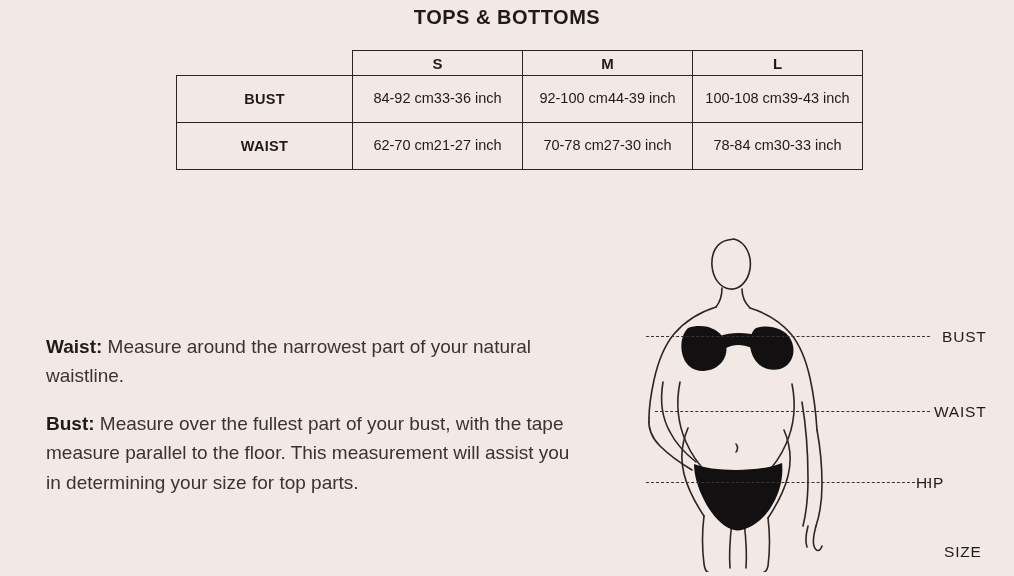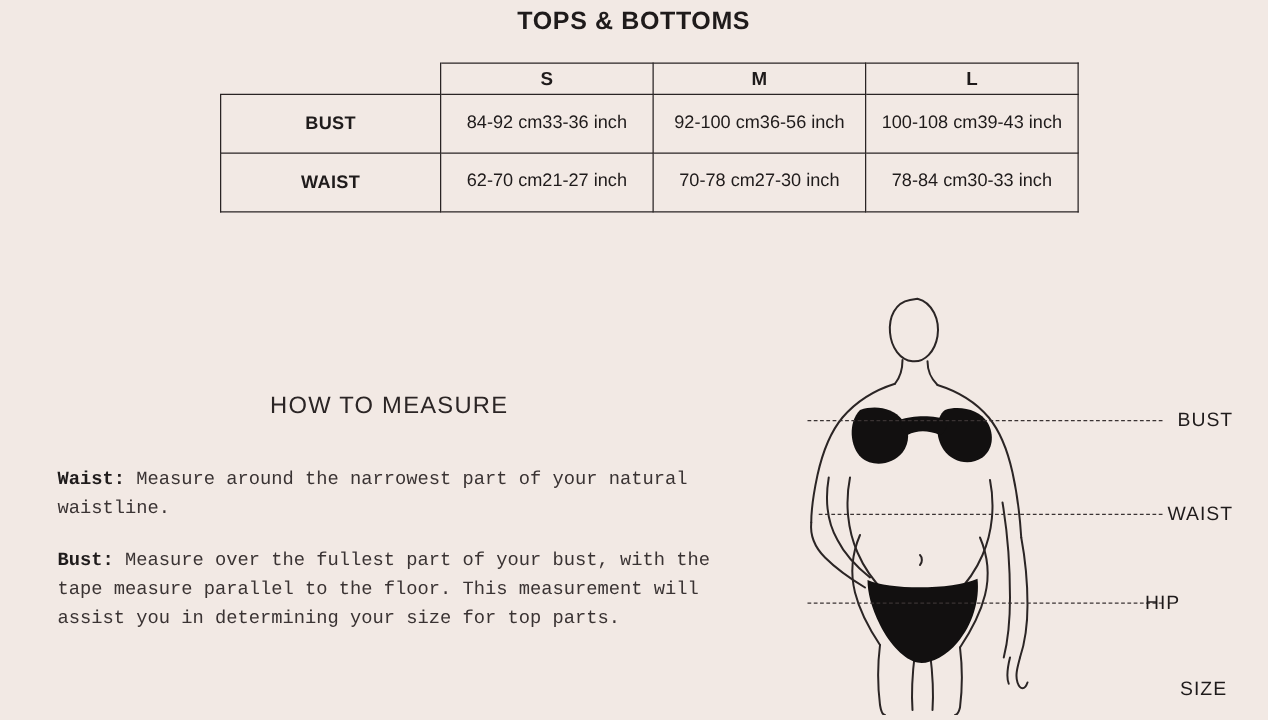--- a/index.html
+++ b/index.html
@@ -88,26 +88,25 @@
     position: absolute;
     left: 216px;
     top: 314px;
     font-size: 19px;
     letter-spacing: 1px;
     color: #2b2525;
   }
   .measure-block {
     position: absolute;
     left: 46px;
-    top: 372px;
+    top: 332px;
     width: 540px;
-    font-size: 15px;
+    font-size: 19px;
     line-height: 1.55;
     color: #3a3333;
-    font-family: Liberation Mono, monospace;
   }
   .measure-p {
     margin: 0 0 18px 0;
   }
   .measure-p b {
     color: #1f1b1b;
   }
 
   
   .figure {
@@ -167,21 +166,21 @@
         <td class="row-label">BUST</td>
         <td>
           <div class="cell-inner">
             <span>84-92 cm</span>
             <span>33-36 inch</span>
           </div>
         </td>
         <td>
           <div class="cell-inner">
             <span>92-100 cm</span>
-            <span>36-56 inch</span>
+            <span>44-39 inch</span>
           </div>
         </td>
         <td>
           <div class="cell-inner">
             <span>100-108 cm</span>
             <span>39-43 inch</span>
           </div>
         </td>
       </tr>
       <tr>
@@ -201,21 +200,20 @@
         <td>
           <div class="cell-inner">
             <span>78-84 cm</span>
             <span>30-33 inch</span>
           </div>
         </td>
       </tr>
     </tbody>
   </table>
 
-  <div class="how-title">HOW TO MEASURE</div>
 
   <div class="measure-block">
     <p class="measure-p">
       <b>Waist:</b><span> Measure around the narrowest part of your natural waistline.</span>
     </p>
     <p class="measure-p">
       <b>Bust:</b><span> Measure over the fullest part of your bust, with the tape measure parallel to the floor. This measurement will assist you in determining your size for top parts.</span>
     </p>
   </div>
 

